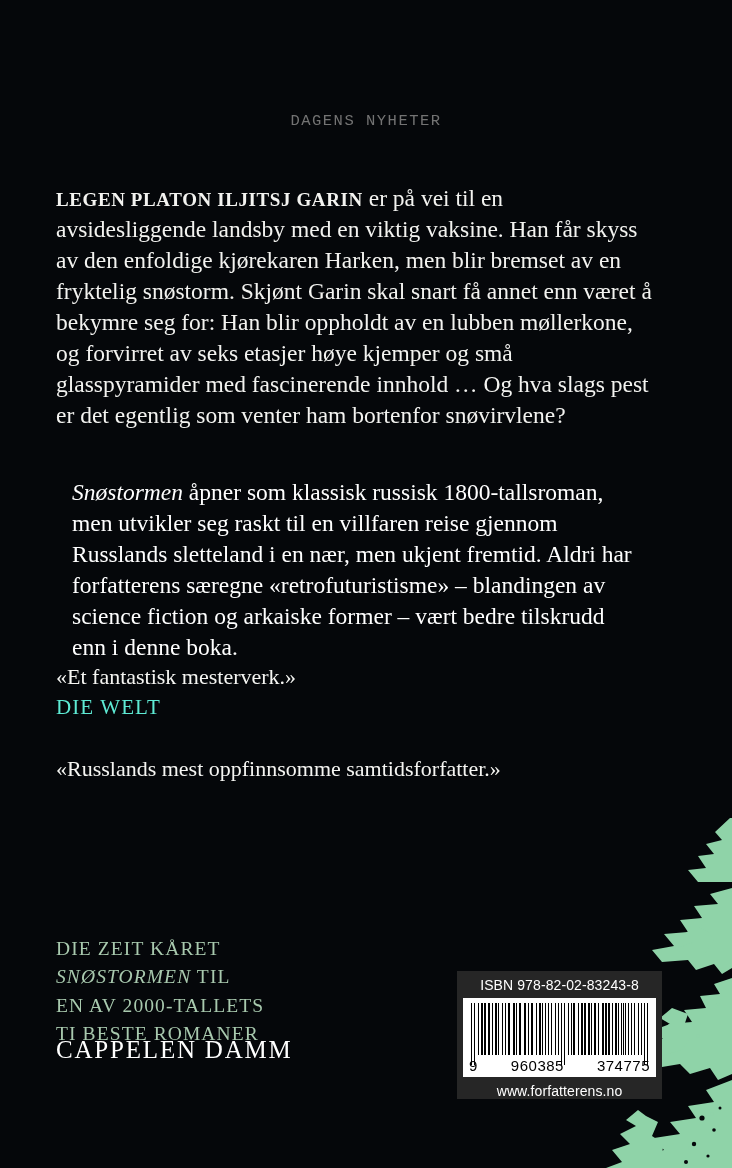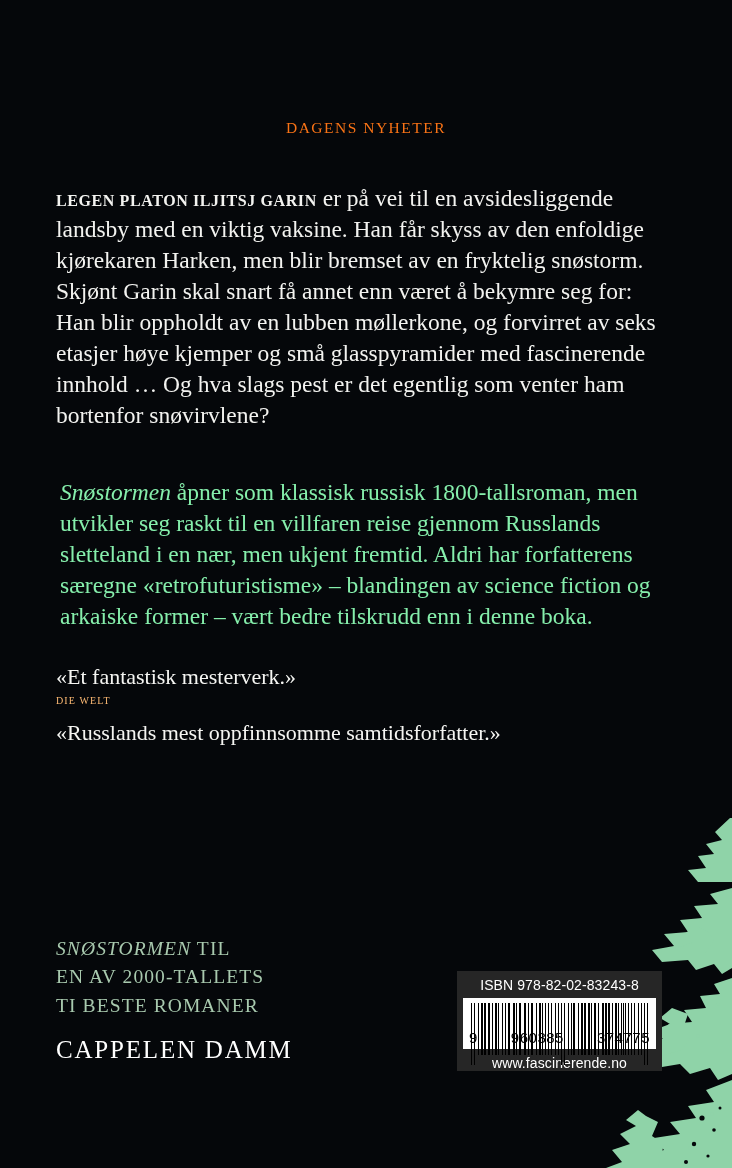--- a/index.html
+++ b/index.html
@@ -44,24 +44,24 @@
   }
   .headline-quote {
     font-family: "Liberation Serif", serif;
     font-weight: bold;
     font-size: 27px;
     color: #fdfdfb;
     letter-spacing: 0.1px;
     line-height: 1.1;
   }
   .headline-source {
-    margin-top: 24px;
-    font-family: Liberation Serif, serif;
+    margin-top: 17px;
+    font-family: Liberation Mono, monospace;
     font-size: 15.5px;
-    color: #f97316;
+    color: #737373;
     letter-spacing: 1.5px;
     font-variant: small-caps;
     text-transform: uppercase;
   }
 
   
   .body-area {
     position: absolute;
     left: 56px;
     top: 183px;
@@ -70,59 +70,59 @@
   .blurb {
     font-family: "Liberation Serif", serif;
     font-size: 23.5px;
     line-height: 1.32;
     color: #f3f3f0;
     margin: 0;
     text-align: left;
   }
   .blurb .lead-in {
     font-weight: bold;
-    font-size: 16px;
+    font-size: 19px;
     letter-spacing: 0.6px;
     text-transform: uppercase;
   }
   .blurb-green {
     font-family: "Liberation Serif", serif;
     font-size: 23.5px;
     line-height: 1.32;
-    color: #86efac;
-    margin: 4px;
+    color: #ffffff;
+    margin: 16px;
     margin-top: 46px;
     text-align: left;
   }
   .blurb-green .title-italic {
     font-style: italic;
   }
 
   
   .reviews {
     position: absolute;
     left: 56px;
     top: 664px;
     width: 620px;
   }
   .review {
-    margin-bottom: 14px;
+    margin-bottom: 36px;
   }
   .review:last-child { margin-bottom: 0; }
   .review-quote {
     font-family: "Liberation Serif", serif;
     font-size: 22px;
     color: #f5f5f2;
     line-height: 1.2;
   }
   .review-source {
     margin-top: 5px;
     font-family: "Liberation Serif", serif;
-    font-size: 10px;
-    color: #fdba74;
+    font-size: 21px;
+    color: #5eead4;
     letter-spacing: 1.1px;
     text-transform: uppercase;
   }
 
   
   .award {
     position: absolute;
     left: 56px;
     top: 935px;
     width: 330px;
@@ -153,21 +153,21 @@
     text-transform: uppercase;
     font-weight: normal;
   }
 
   
   .barcode-block {
     position: absolute;
     left: 457px;
     top: 971px;
     width: 205px;
-    height: 100px;
+    height: 128px;
     background: #262626;
     display: flex;
     flex-direction: column;
     align-items: center;
   }
   .isbn-text {
     font-family: "Liberation Sans", sans-serif;
     font-size: 14px;
     color: #ffffff;
     line-height: 1;
@@ -260,20 +260,21 @@
     <div class="review">
       <div class="review-quote">«Et fantastisk mesterverk.»</div>
       <div class="review-source">DIE WELT</div>
     </div>
     <div class="review">
       <div class="review-quote">«Russlands mest oppfinnsomme samtidsforfatter.»</div>
     </div>
   </div>
 
   <div class="award">
+    <div class="award-line">DIE ZEIT KÅRET</div>
     <div class="award-line"><span class="title-italic">SNØSTORMEN</span><span> TIL</span></div>
     <div class="award-line">EN AV 2000-TALLETS</div>
     <div class="award-line">TI BESTE ROMANER</div>
   </div>
 
   <div class="publisher">
     <div class="publisher-name">CAPPELEN DAMM</div>
   </div>
 
   <div class="barcode-block">
@@ -334,16 +335,16 @@
           <span style="width: 1.6px; margin-right: 2.4px;"></span>
           <span class="tall" style="width: 1.6px; margin-right: 1.6px;"></span>
           <span class="tall" style="width: 1.6px; margin-right: 0px;"></span>
         </div>
       <div class="digits">
         <span>9</span>
         <span>960385</span>
         <span>374775</span>
       </div>
     </div>
-    <div class="url-text">www.fascinerende.no</div>
+    <div class="url-text">www.forfatterens.no</div>
   </div>
 
 </div>
 
 </body></html>

